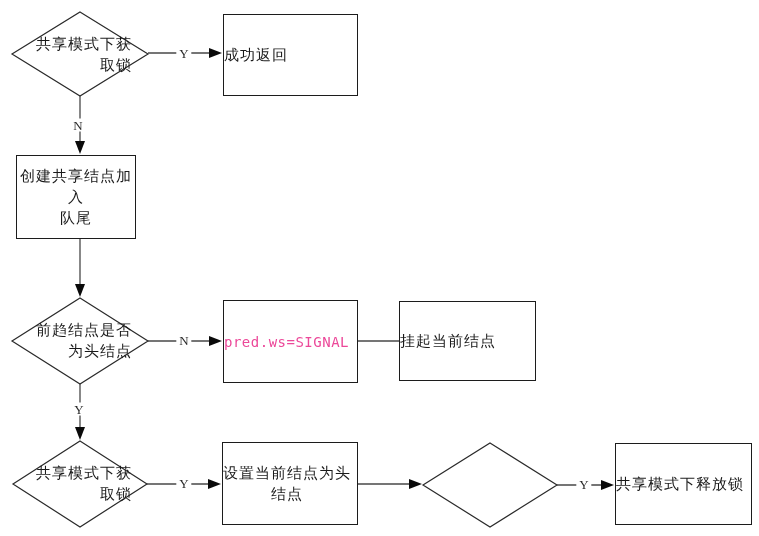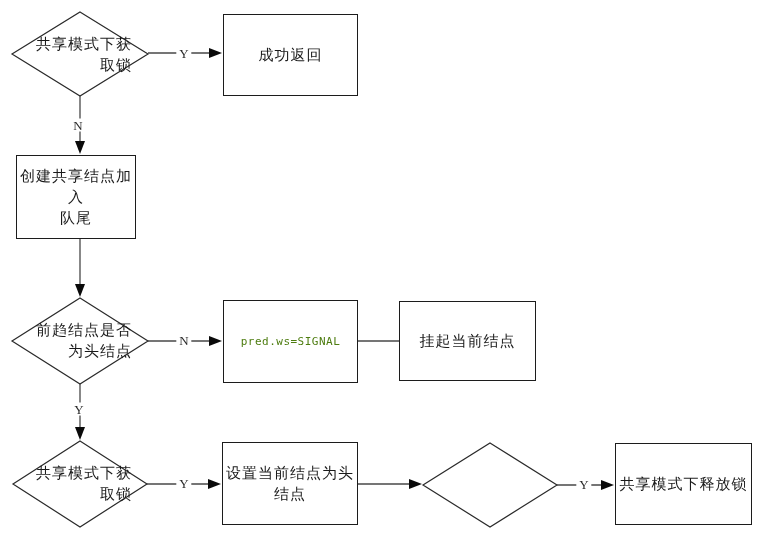--- a/index.html
+++ b/index.html
@@ -20,37 +20,37 @@
     left: 0;
     top: 0;
   }
   .rect-node {
     position: absolute;
     box-sizing: border-box;
     border: 1.5px solid #1c1c1c;
     background: #ffffff;
     display: flex;
     align-items: center;
-    justify-content: center;
+    justify-content: flex-start;
     text-align: center;
   }
   .node-text {
     font-family: "Liberation Serif", serif;
     font-size: 15px;
     line-height: 21px;
     letter-spacing: 1px;
     color: #1a1a1a;
     white-space: pre-line;
     text-align: center;
   }
   .mono-text {
     font-family: "DejaVu Sans Mono", monospace;
-    font-size: 11px;
+    font-size: 14px;
     letter-spacing: 0.5px;
-    color: #4d7c0f;
+    color: #ec4899;
     white-space: pre-line;
   }
   .diamond-text {
     position: absolute;
     transform: translate(-50%, -50%);
     width: 104px;
     text-align: right;
     pointer-events: none;
   }
   .edge-label {

